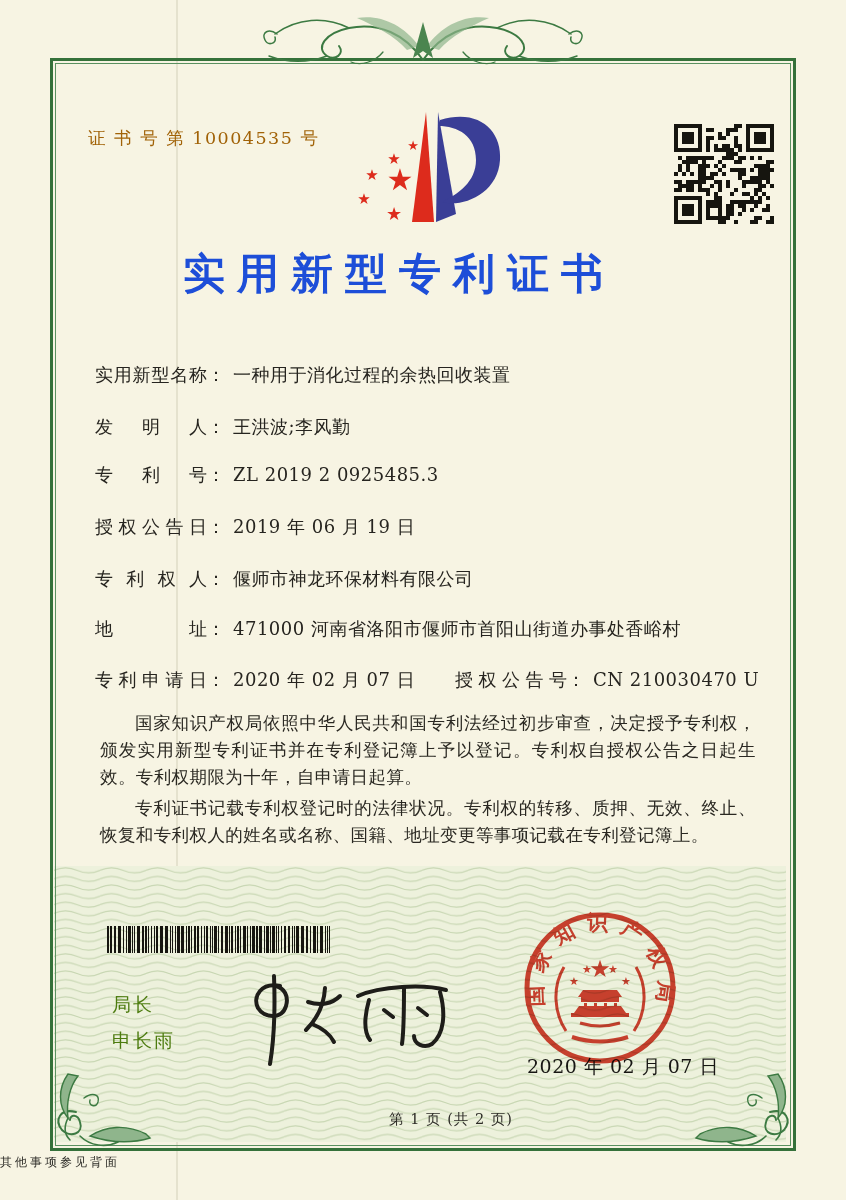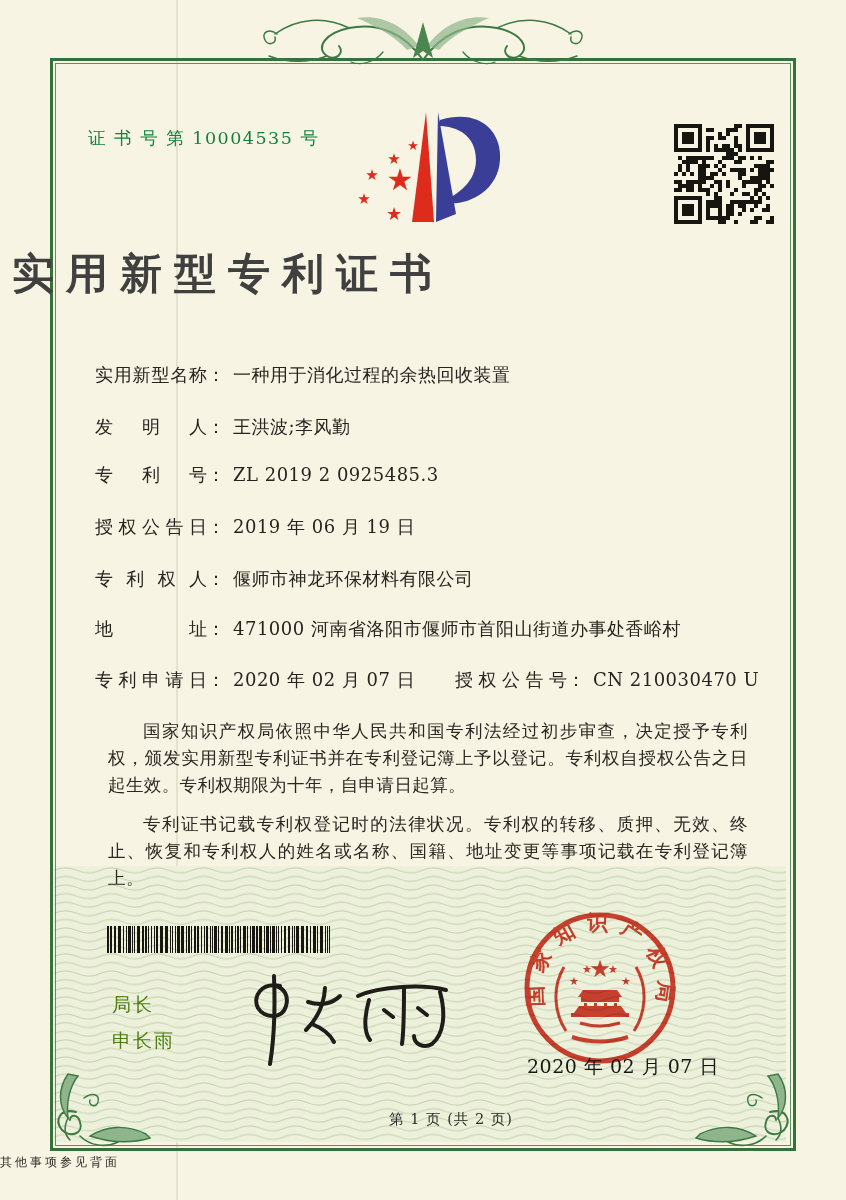--- a/index.html
+++ b/index.html
@@ -5,32 +5,32 @@
   html,body{margin:0;padding:0;}
   body{width:846px;height:1200px;overflow:hidden;background:#efeadb;}
   .page{position:relative;width:846px;height:1200px;background:#f7f4e3;
         font-family:"DejaVu Serif","Liberation Serif",serif;color:#26241f;}
   .crease{position:absolute;left:176px;top:0;width:2px;height:1200px;
           background:rgba(190,184,158,.30);}
   .frame{position:absolute;left:50px;top:58px;width:740px;height:1087px;
          border:3px solid #35713a;}
   .frame-inner{position:absolute;inset:2px;border:1px solid #5a9160;}
   .abs{position:absolute;}
-  .cert-no{left:88px;top:126px;font-size:17.5px;letter-spacing:1.5px;color:#15803d;text-align:right;}
-  .title{left:0;top:246px;width:786px;text-align:left;font-size:42px;font-weight:700;
-         letter-spacing:12px;text-indent:12px;color:#404040;}
+  .cert-no{left:88px;top:126px;font-size:17.5px;letter-spacing:1.5px;color:#a16207;text-align:right;}
+  .title{left:0;top:246px;width:786px;text-align:center;font-size:42px;font-weight:700;
+         letter-spacing:12px;text-indent:12px;color:#1d4ed8;}
   .field-row{left:95px;height:26px;font-size:18px;white-space:nowrap;}
   .flabel{display:inline-block;width:112px;text-align:justify;text-align-last:justify;
           vertical-align:top;}
   .fcolon{display:inline-block;margin-right:8px;}
   .fvalue{letter-spacing:.5px;margin-top:32px;}
   .grant2{position:absolute;left:360px;top:0;}
   .paras{left:96px;top:706px;width:664px;font-size:17.5px;line-height:27px;
          text-align:justify;letter-spacing:.4px;color:#2a2822;}
-  .paras p{margin:12px;text-indent:35px;}
+  .paras p{margin:4px;text-indent:35px;}
   .signer{left:112px;font-size:19px;font-family:"DejaVu Sans","Liberation Sans",sans-serif;
           color:#4d7c0f;letter-spacing:2px;}
   .footer-page{left:0;top:1110px;width:846px;text-align:center;font-size:14.5px;
                letter-spacing:1px;color:#2c2b26;padding-left:28px;}
   .back-note{left:0;top:1154px;width:846px;font-size:12px;
              letter-spacing:3px;color:#2e2d28;}
   .seal-date{left:527px;top:1054px;font-size:19px;letter-spacing:.5px;color:#171613;z-index:4;}
   .z2{z-index:2;} .z3{z-index:3;}
   svg{display:block;}
 </style>

